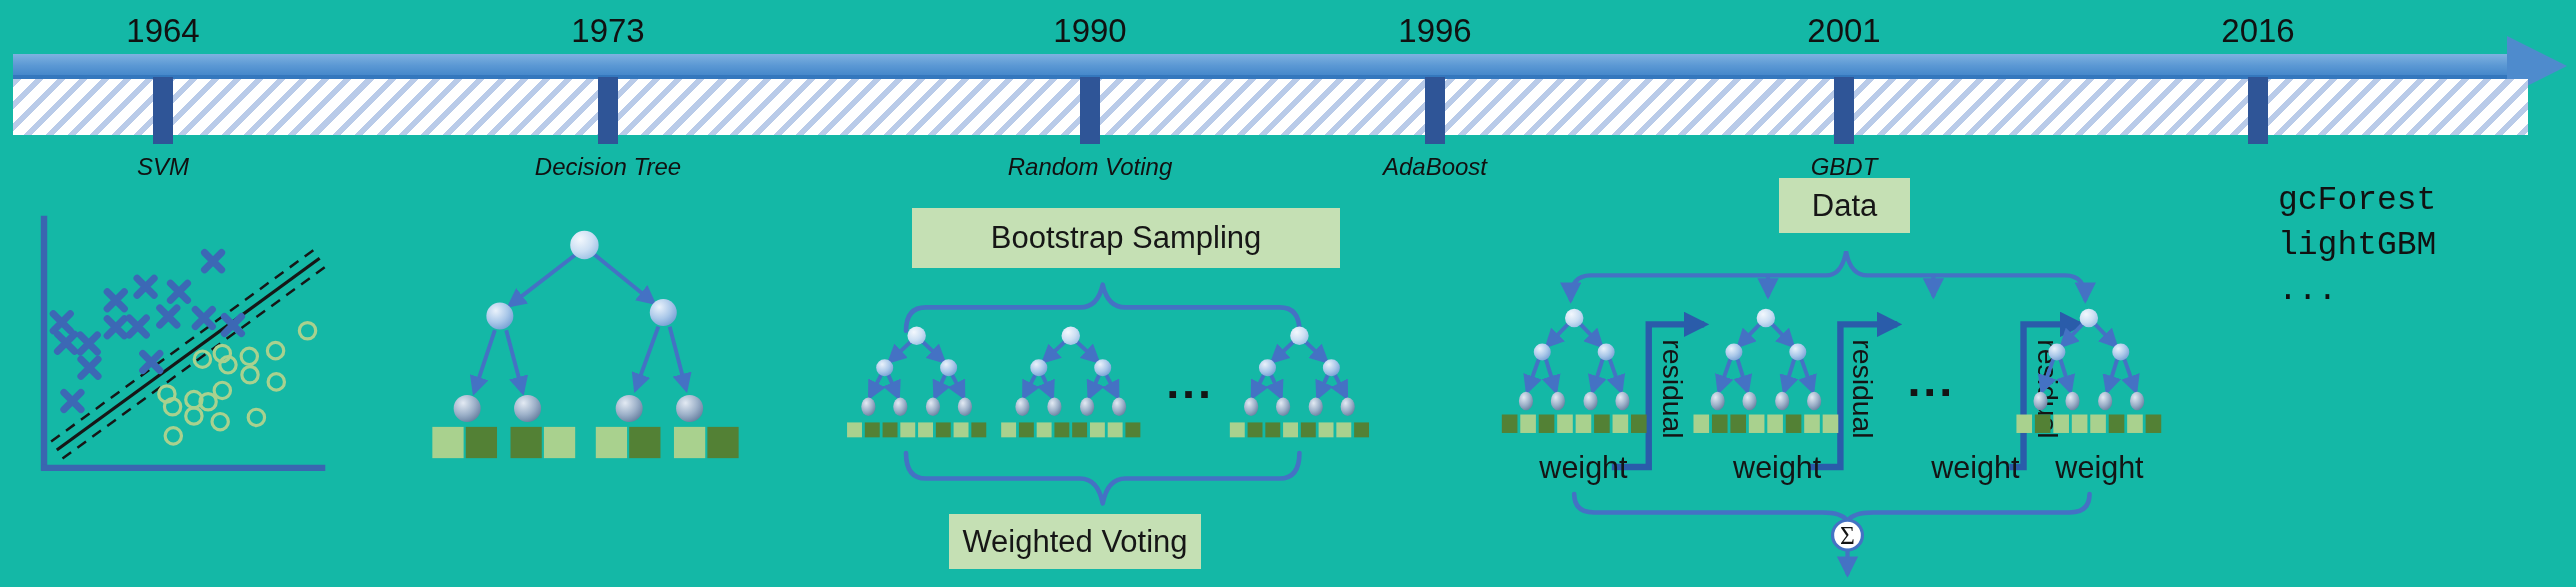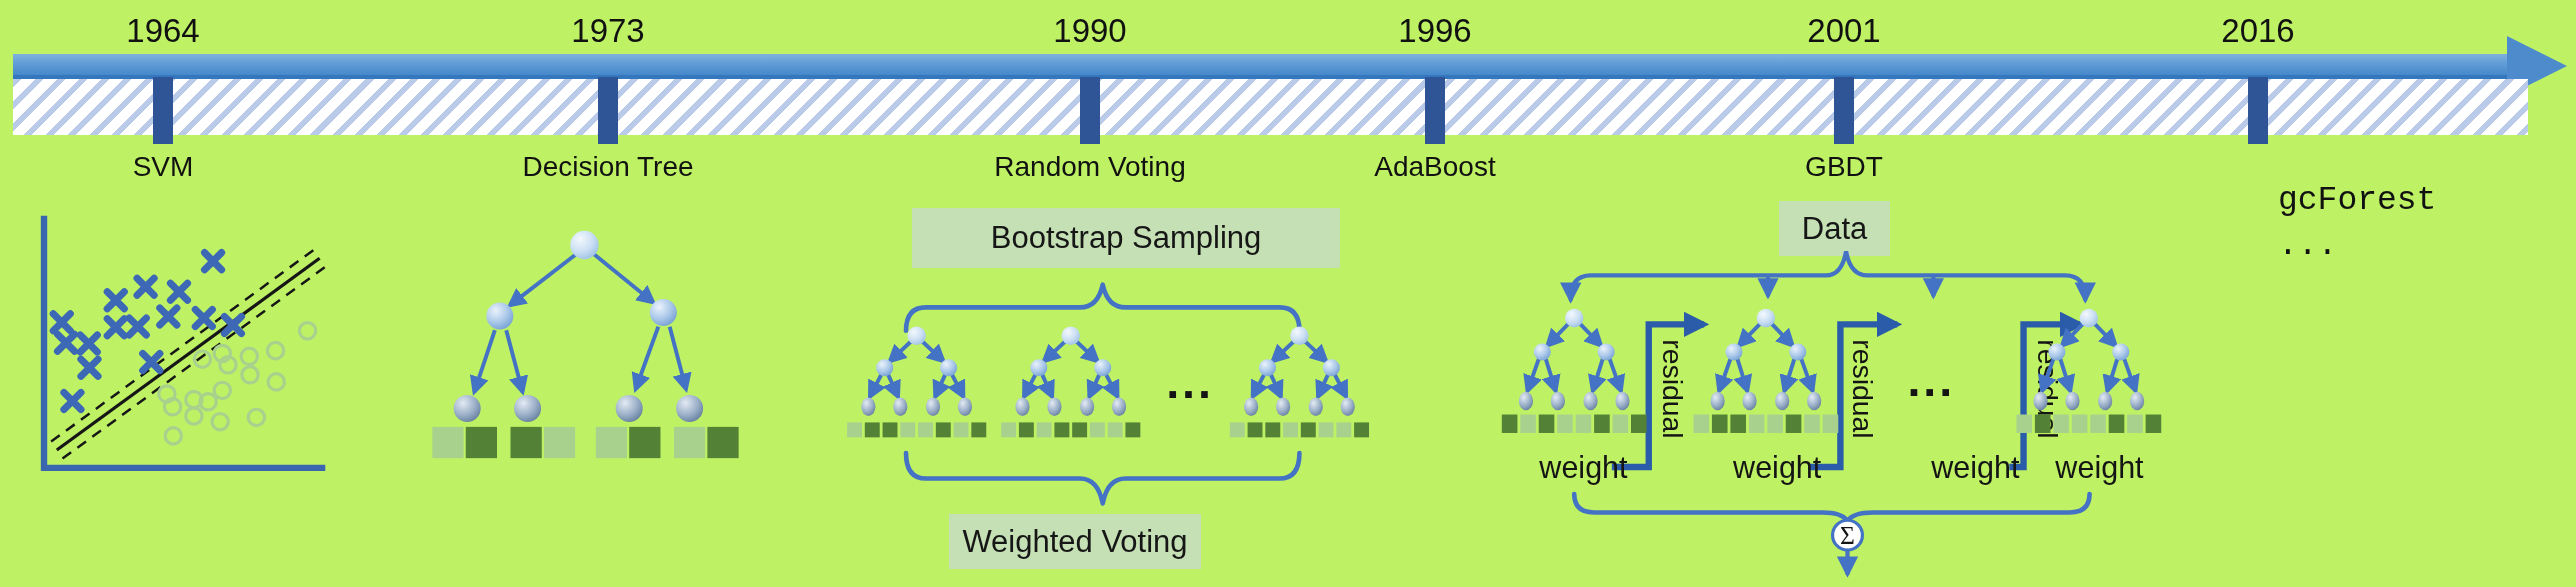--- a/index.html
+++ b/index.html
@@ -1,33 +1,33 @@
 <!DOCTYPE html>
 <html style="font-size:11.4px"><head>
 <meta charset="utf-8">
 <style>
   html,body{margin:0;padding:0;background:#fff;}
-  .canvas{position:relative;width:2576px;height:588px;background:#bef264;
+  .canvas{position:relative;width:2576px;height:588px;background:#14b8a6;
           font-family:"Liberation Sans",sans-serif;color:#141414;overflow:hidden;}
 
   
   .tl-bar{position:absolute;left:12.8px;top:54px;width:2499px;height:20.6px;
           background:linear-gradient(#7fb2e0 0%,#5b98d4 55%,#4688cb 100%);
           border-bottom:4.3px solid #3477bd;}
   .tl-arrowhead{position:absolute;left:2507px;top:36px;width:0;height:0;
           border-top:30px solid transparent;border-bottom:30px solid transparent;
           border-left:60px solid #4e8bcd;}
   .tl-hatch{position:absolute;left:12.8px;top:79px;width:2515px;height:56px;
           background:repeating-linear-gradient(135deg,#b9cbe9 0px,#b9cbe9 5.7px,#ffffff 5.7px,#ffffff 15.6px);}
   .milestone{position:absolute;top:0;width:0;height:185px;}
   .year{position:absolute;top:12.8px;left:0;transform:translateX(-50%);
         font-size:33px;line-height:36px;white-space:nowrap;color:#111;}
   .tick{position:absolute;top:77px;left:-10px;width:20px;height:67px;background:#2f5597;}
   .algo{position:absolute;top:150px;left:0;transform:translateX(-50%);
-        font-size:28px;line-height:34px;white-space:nowrap;color:#111;}
+        font-size:24px;line-height:34px;white-space:nowrap;color:#111;font-style:italic;}
 
   
   .gbox{position:absolute;background:#c5e0b4;display:flex;align-items:center;justify-content:center;
         font-size:31px;color:#161616;}
 
   
   .algo-list{position:absolute;left:2278px;top:178px;font-size:33px;line-height:45px;color:#111;font-family:Liberation Mono, monospace;}
 
   
   svg{position:absolute;overflow:visible;}
@@ -254,21 +254,21 @@
         <rect x="696" y="209" width="21" height="21" fill="#a9d18e"></rect>
         <rect x="721" y="209" width="21" height="21" fill="#a9d18e"></rect>
         <rect x="746" y="209" width="21" height="21" fill="#538135"></rect>
       </g>
     </svg>
 
   <div class="gbox" style="left:949px;top:514px;width:252px;height:55px">
     <span>Weighted Voting</span>
   </div>
 
-  <div class="gbox" style="left:1779px;top:201px;width:111px;height:55px">
+  <div class="gbox" style="left:1779px;top:178px;width:131px;height:55px">
     <span>Data</span>
   </div>
 
   <svg id="gbdt-svg" style="left:1535px;top:247px" width="625" height="340" viewBox="0 0 880 479">
 
     <path class="fan" d="M 50 74 Q 50 40 78 40 H 410 Q 432 40 438 6 Q 444 40 468 40 H 747 Q 775 40 775 74" marker-start="url(#arr)" marker-end="url(#arr)"></path>
     <line class="fan" x1="328" y1="42" x2="328" y2="68" marker-end="url(#arr)"></line>
     <line class="fan" x1="561" y1="42" x2="561" y2="68" marker-end="url(#arr)"></line>
 
     <path class="resarrow" d="M 108 310 H 160 V 109 H 238" marker-end="url(#arrd)"></path>
@@ -356,17 +356,18 @@
         <rect x="756" y="236" width="22" height="26" fill="#a9d18e"></rect>
         <rect x="782" y="236" width="22" height="26" fill="#a9d18e"></rect>
         <rect x="808" y="236" width="22" height="26" fill="#538135"></rect>
         <rect x="834" y="236" width="22" height="26" fill="#a9d18e"></rect>
         <rect x="860" y="236" width="22" height="26" fill="#538135"></rect>
       </g>
     </svg>
 
   <div class="algo-list">
     <div>gcForest</div>
+    <div>lightGBM</div>
     <div>...</div>
   </div>
 
 </div>
 
 
 </body></html>

